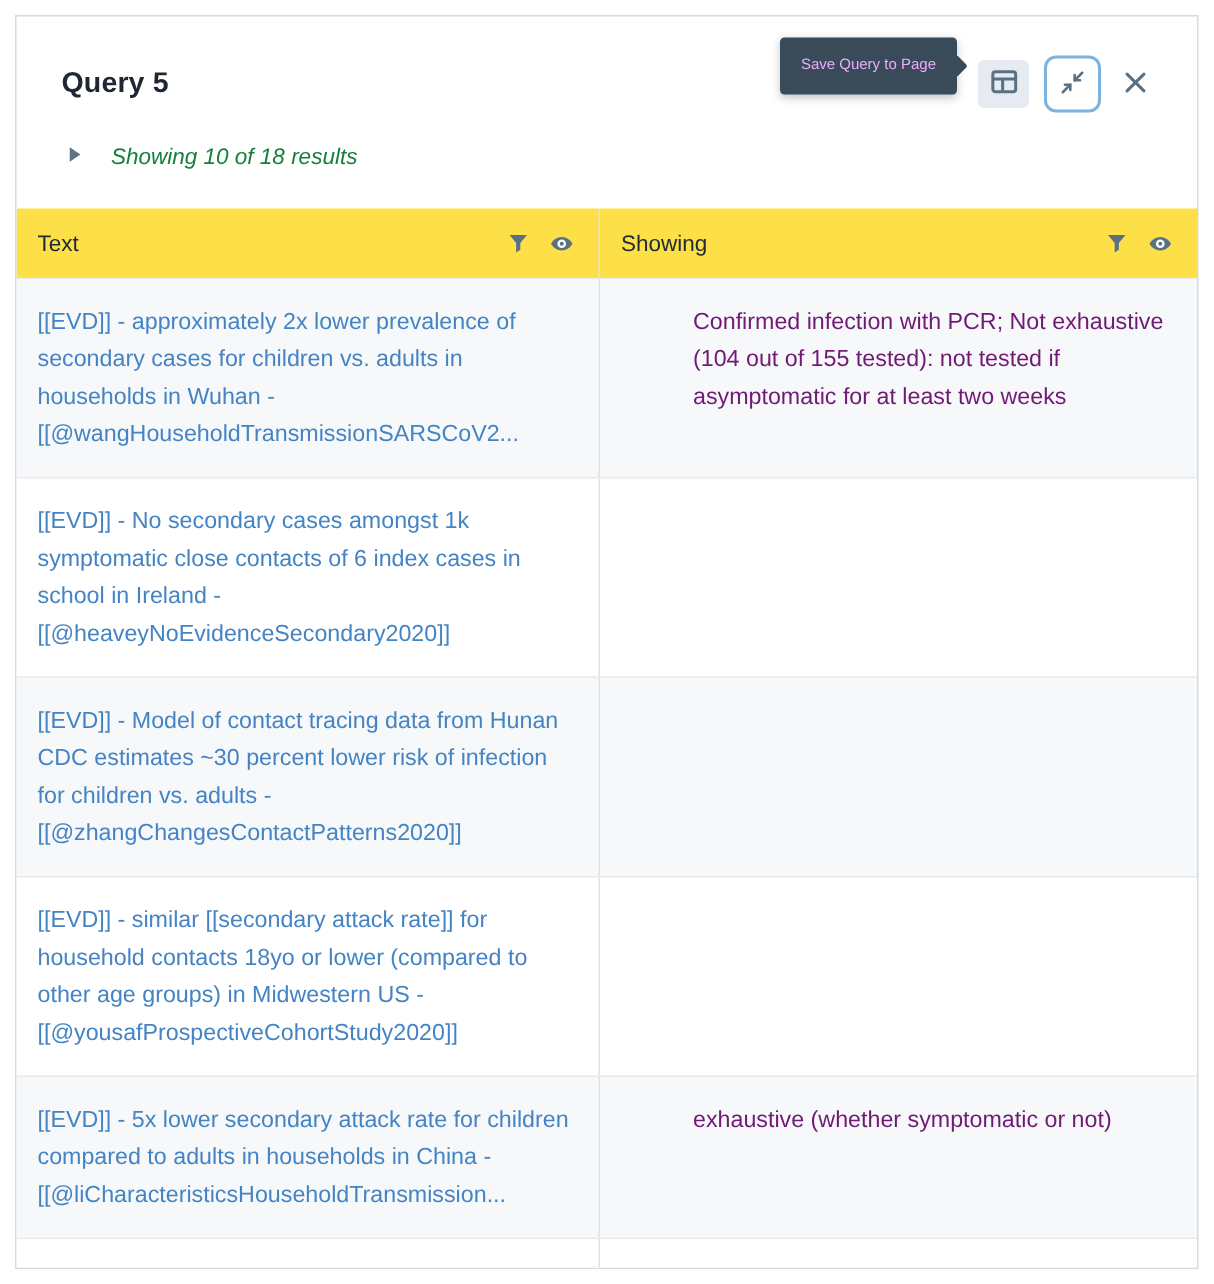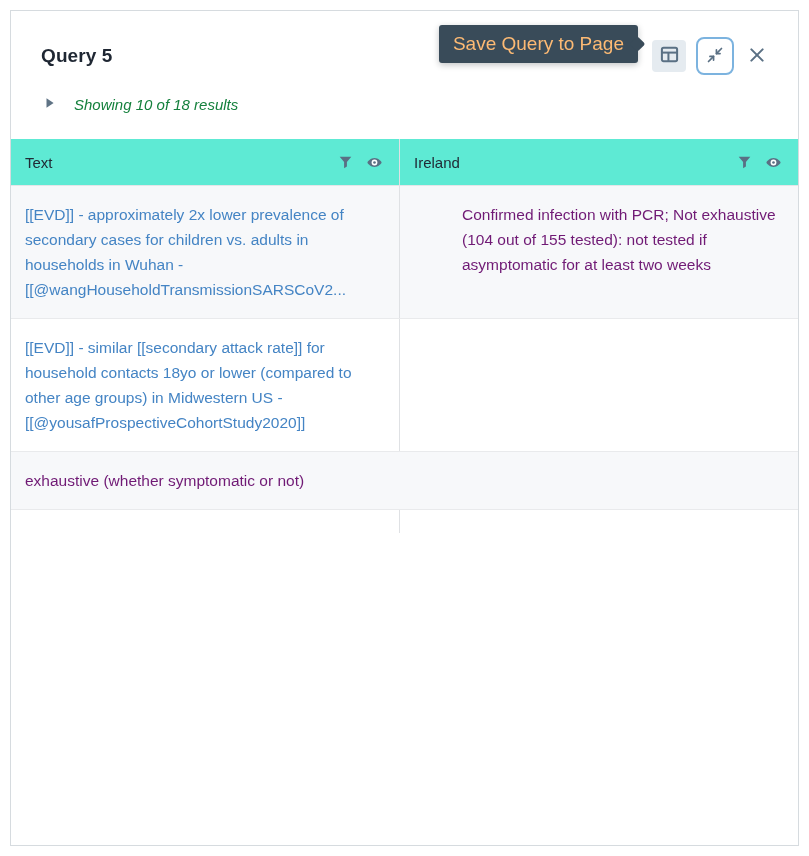--- a/index.html
+++ b/index.html
@@ -10,43 +10,43 @@
   .card { position: absolute; left: 10px; top: 10px; width: 789px; height: 836px;
     background: #fff; border: 1.5px solid #d6dbdf; border-radius: 0; overflow: hidden; }
 
   
   .card-header { position: relative; display: flex; align-items: center;
     justify-content: space-between; padding: 26px 28px 0 30px; }
   .title { font-size: 19px; font-weight: 700; color: #1f2733; letter-spacing: .1px; }
 
   .header-actions { display: flex; align-items: center; gap: 10px; }
 
-  .tooltip { position: absolute; right: 160px; top: 14px; background: #394b59; color: #fdba74;
-    font-size: 19px; line-height: 20px; padding: 9px 14px; border-radius: 3px;
+  .tooltip { position: absolute; right: 160px; top: 14px; background: #394b59; color: #f0abfc;
+    font-size: 10px; line-height: 20px; padding: 9px 14px; border-radius: 3px;
     box-shadow: 0 2px 6px rgba(16,22,26,.25); white-space: nowrap; z-index: 3; }
   .tooltip-arrow { position: absolute; right: -5px; top: 50%; width: 11px; height: 11px;
     background: #394b59; transform: translateY(-50%) rotate(45deg); border-radius: 2px; }
 
   .btn { display: inline-flex; align-items: center; justify-content: center;
     background: transparent; border: none; cursor: pointer; }
   .th-btn { width: 34px; height: 32px; background: #e5ebf0; border-radius: 4px; }
   .collapse-btn { width: 38px; height: 38px; background: #fff; border: 2px solid #7cb3df;
     border-radius: 8px; }
   .close-btn { width: 26px; height: 26px; }
 
   
   .subheader { display: flex; align-items: center; margin: 20px 0 0 30px; }
   .caret-btn { background: none; border: none; cursor: pointer; width: 18px; height: 18px;
     display: inline-flex; align-items: center; justify-content: center; }
   .summary { font-style: italic; font-size: 15px; color: #15803d; margin-left: 15px; }
 
   
   .qtable { margin-top: 26px; width: 100%; }
   .tr, .thead { display: grid; grid-template-columns: 389px 1fr; }
-  .thead { background: #5eead4; border-bottom: 1px solid #e4e6e8; }
+  .thead { background: #fde047; border-bottom: 1px solid #e4e6e8; }
   .th { display: flex; align-items: center; justify-content: space-between;
     height: 46px; padding: 0 16px 0 14px; font-size: 15px; color: #212b36; }
   .th-icons { display: flex; align-items: center; gap: 13px; }
   .icon-btn { background: none; border: none; cursor: pointer; display: inline-flex;
     align-items: center; }
 
   .col-divide { border-right: 1px solid #dfe1e4; }
 
   .td { padding: 16px 16px 16px 14px; font-size: 15.5px; line-height: 25px; }
   .td.link { color: #4484c4; cursor: pointer; }
@@ -126,21 +126,21 @@
             <button class="icon-btn">
               <svg width="17" height="15" viewBox="0 0 18 16">
                 <path d="M9 3.2 c4 0 6.9 3.1 7.6 4.8 C15.9 9.7 13 12.8 9 12.8 S2.1 9.7 1.4 8 C2.1 6.3 5 3.2 9 3.2 Z" fill="#5a7084"></path>
                 <circle cx="9" cy="8" r="3.1" fill="#ffffff"></circle>
                 <circle cx="9" cy="8" r="1.4" fill="#5a7084"></circle>
               </svg>
             </button>
           </span>
         </div>
         <div class="th">
-          <span>Ireland</span>
+          <span>Showing</span>
           <span class="th-icons">
             <button class="icon-btn">
               <svg width="15" height="15" viewBox="0 0 16 16">
                   <path d="M1.8 1.8 h12.4 l-4.7 5.6 v4.8 l-3 2 v-6.8 Z" fill="#5a7084"></path>
                 </svg>
             </button>
             <button class="icon-btn">
               <svg width="17" height="15" viewBox="0 0 18 16">
                 <path d="M9 3.2 c4 0 6.9 3.1 7.6 4.8 C15.9 9.7 13 12.8 9 12.8 S2.1 9.7 1.4 8 C2.1 6.3 5 3.2 9 3.2 Z" fill="#5a7084"></path>
                 <circle cx="9" cy="8" r="3.1" fill="#ffffff"></circle>
@@ -149,28 +149,37 @@
             </button>
           </span>
         </div>
       </div>
 
       <div class="tr stripe">
         <div class="td link col-divide">[[EVD]] - approximately 2x lower prevalence of secondary cases for children vs. adults in households in Wuhan - [[@wangHouseholdTransmissionSARSCoV2...</div>
         <div class="td plain">Confirmed infection with PCR; Not exhaustive (104 out of 155 tested): not tested if asymptomatic for at least two weeks</div>
       </div>
 
+      <div class="tr">
+        <div class="td link col-divide">[[EVD]] - No secondary cases amongst 1k symptomatic close contacts of 6 index cases in school in Ireland - [[@heaveyNoEvidenceSecondary2020]]</div>
+        <div class="td plain"></div>
+      </div>
 
+      <div class="tr stripe">
+        <div class="td link col-divide">[[EVD]] - Model of contact tracing data from Hunan CDC estimates ~30 percent lower risk of infection for children vs. adults - [[@zhangChangesContactPatterns2020]]</div>
+        <div class="td plain"></div>
+      </div>
 
       <div class="tr">
         <div class="td link col-divide">[[EVD]] - similar [[secondary attack rate]] for household contacts 18yo or lower (compared to other age groups) in Midwestern US - [[@yousafProspectiveCohortStudy2020]]</div>
         <div class="td plain"></div>
       </div>
 
       <div class="tr stripe">
+        <div class="td link col-divide">[[EVD]] - 5x lower secondary attack rate for children compared to adults in households in China - [[@liCharacteristicsHouseholdTransmission...</div>
         <div class="td plain">exhaustive (whether symptomatic or not)</div>
       </div>
 
       <div class="tr partial">
         <div class="col-divide"></div>
         <div></div>
       </div>
 
     </div>
   </div>

